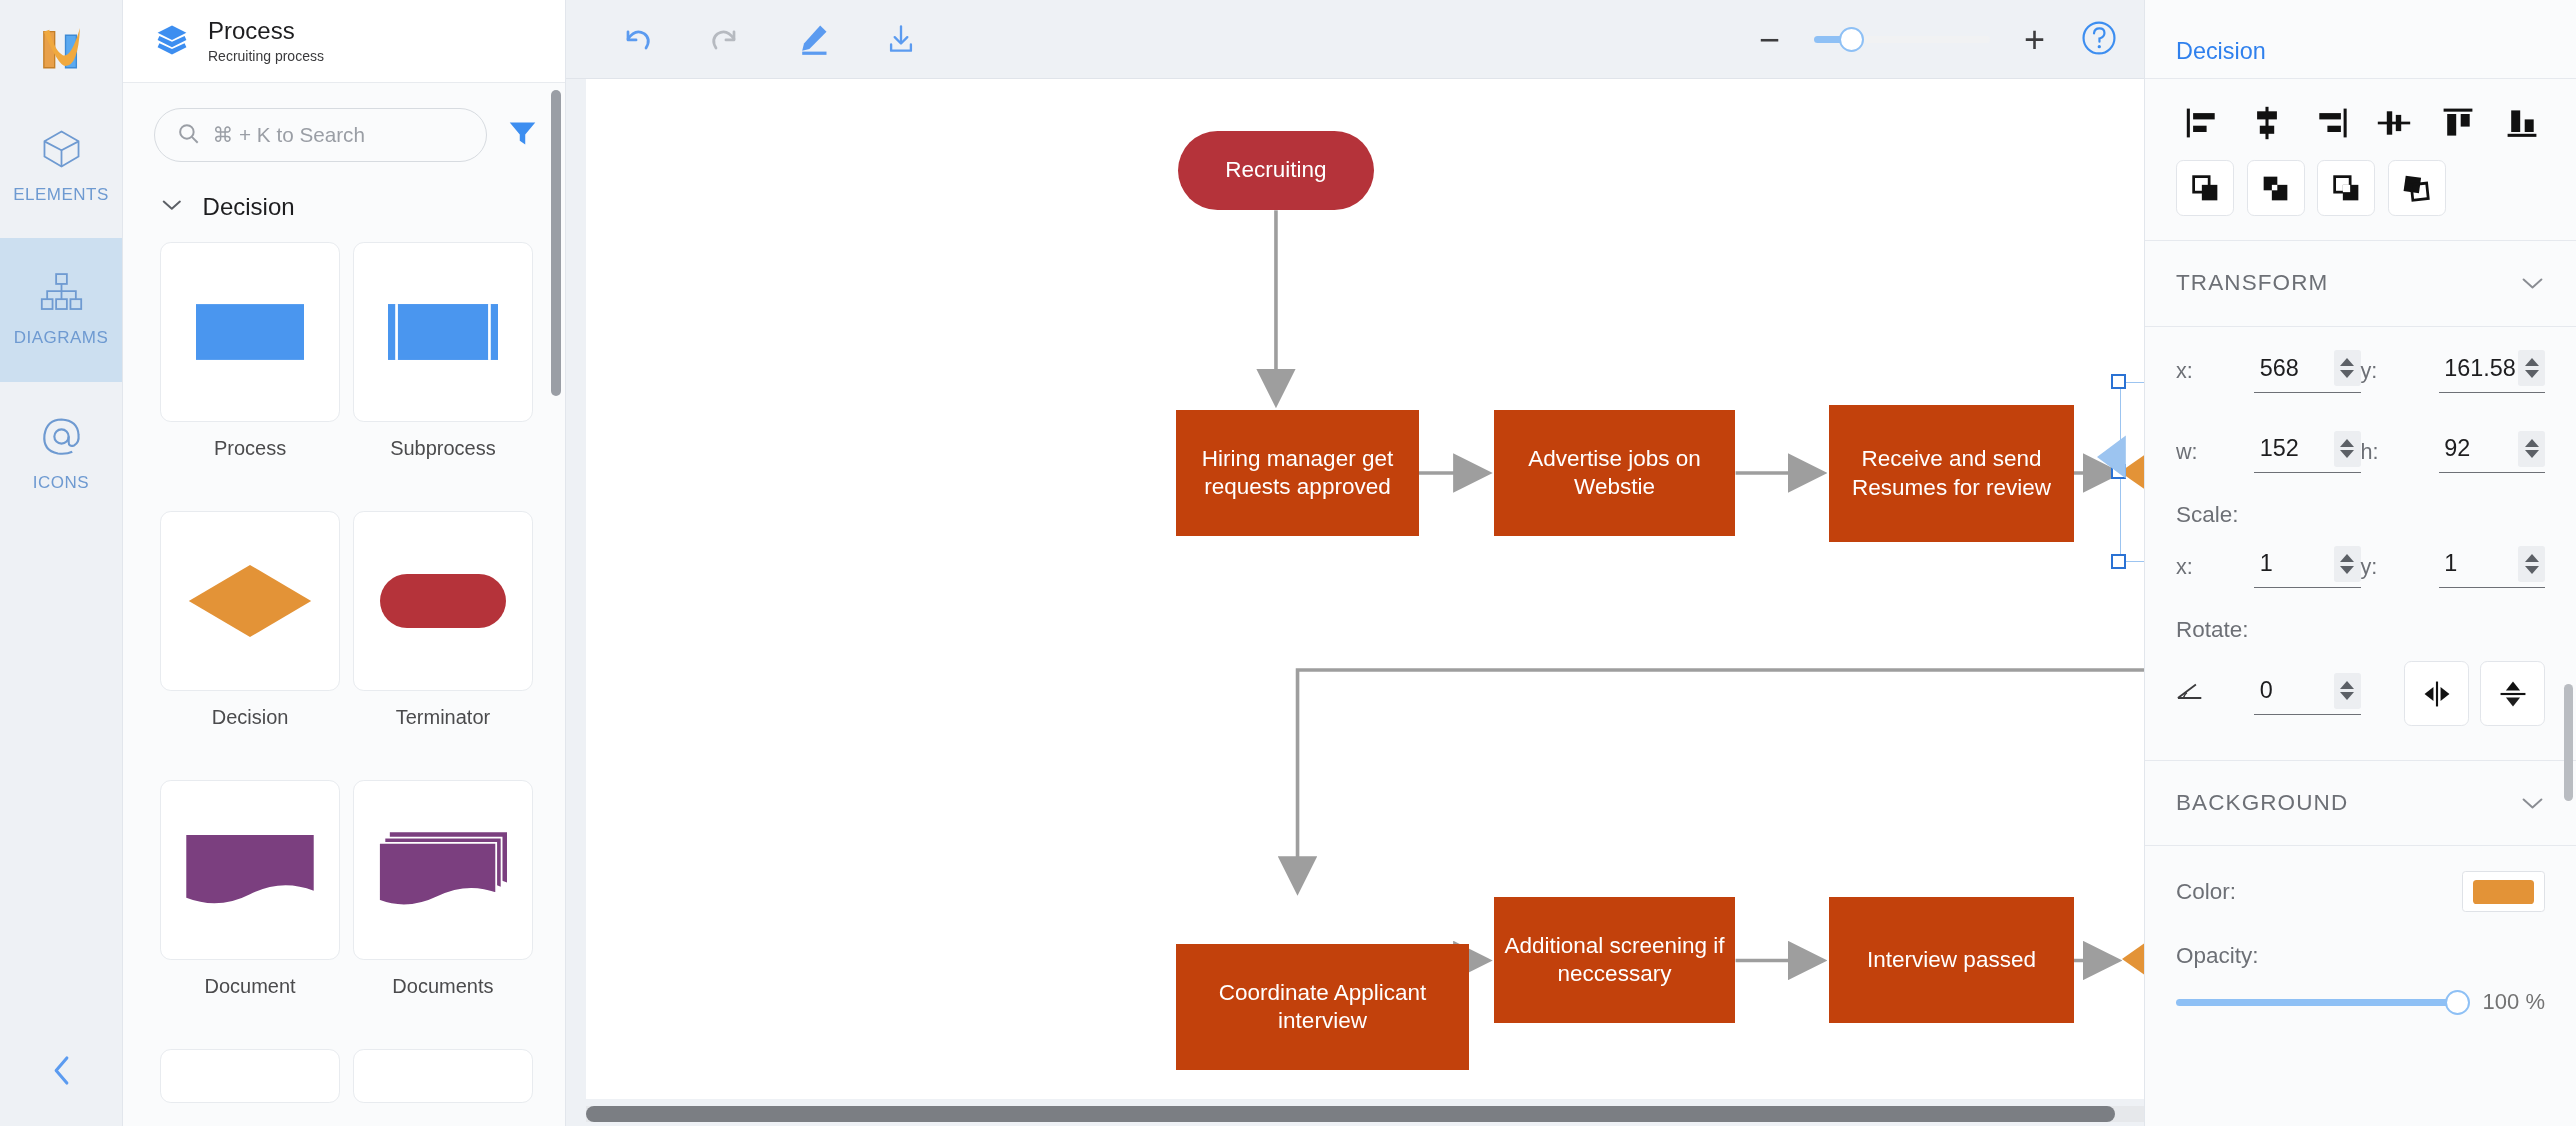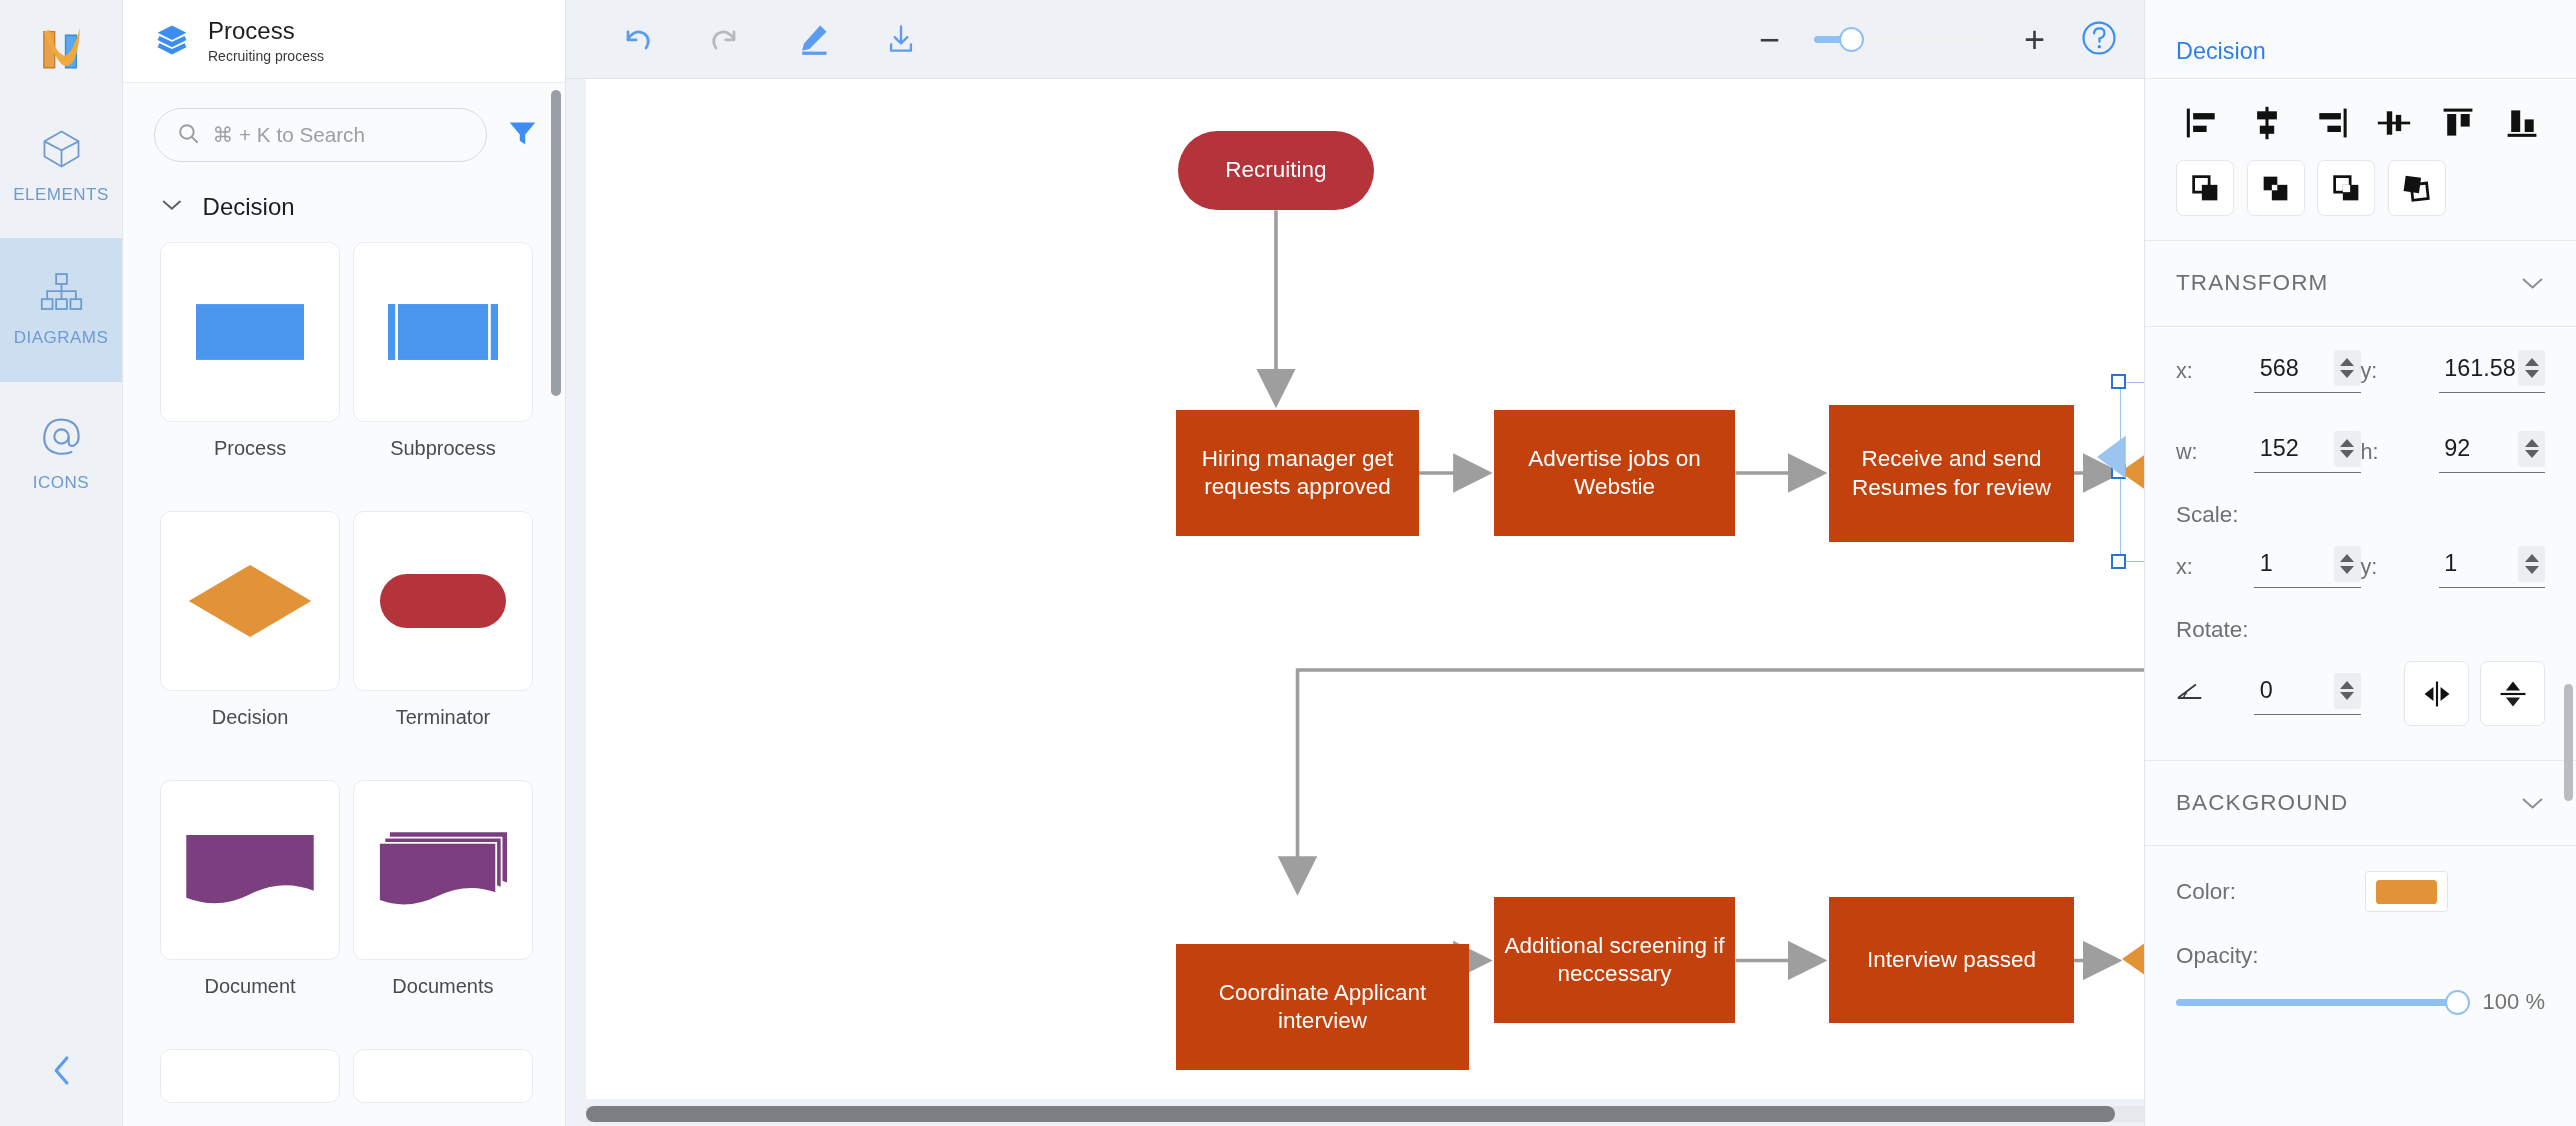--- a/index.html
+++ b/index.html
@@ -182,21 +182,21 @@
   .sp-dn { border-top: 8px solid #5c6066; }
 
   .sub-label { font-size: 22.5px; color: #6d7076; padding: 0 31px; margin-top: 29px; }
 
   .flip-btns { display: flex; gap: 10.8px; }
   .flip-btn {
     width: 65px; height: 65px; background: #fff; border: 0.9px solid #e2e5ea;
     border-radius: 7.2px; display: flex; align-items: center; justify-content: center; cursor: pointer;
   }
 
-  .color-row { display: flex; align-items: center; padding: 0 31px; margin-top: 25px; }
+  .color-row { display: flex; align-items: center; padding: 0 31px; margin-top: 25px; justify-content: space-between; }
   .color-label { font-size: 22.5px; color: #6d7076; flex: 0 0 189px; }
   .color-swatch-outer {
     width: 83px; height: 41px; background: #fff; border: 0.9px solid #dfe2e7;
     border-radius: 3.6px; display: flex; align-items: center; justify-content: center; cursor: pointer;
   }
   .color-swatch { width: 61px; height: 23.4px; border-radius: 3.6px; }
 
   .opacity-row { display: flex; align-items: center; padding: 0 31px; margin-top: 20px; gap: 18px; }
   .op-track { position: relative; flex: 1; height: 7.2px; background: #8ec0f5; border-radius: 3.6px; cursor: pointer; }
   .op-knob { position: absolute; right: -5.4px; top: -9px; width: 25px; height: 25px; border-radius: 50%; background: #fff; border: 2.7px solid #8ec0f5; }

